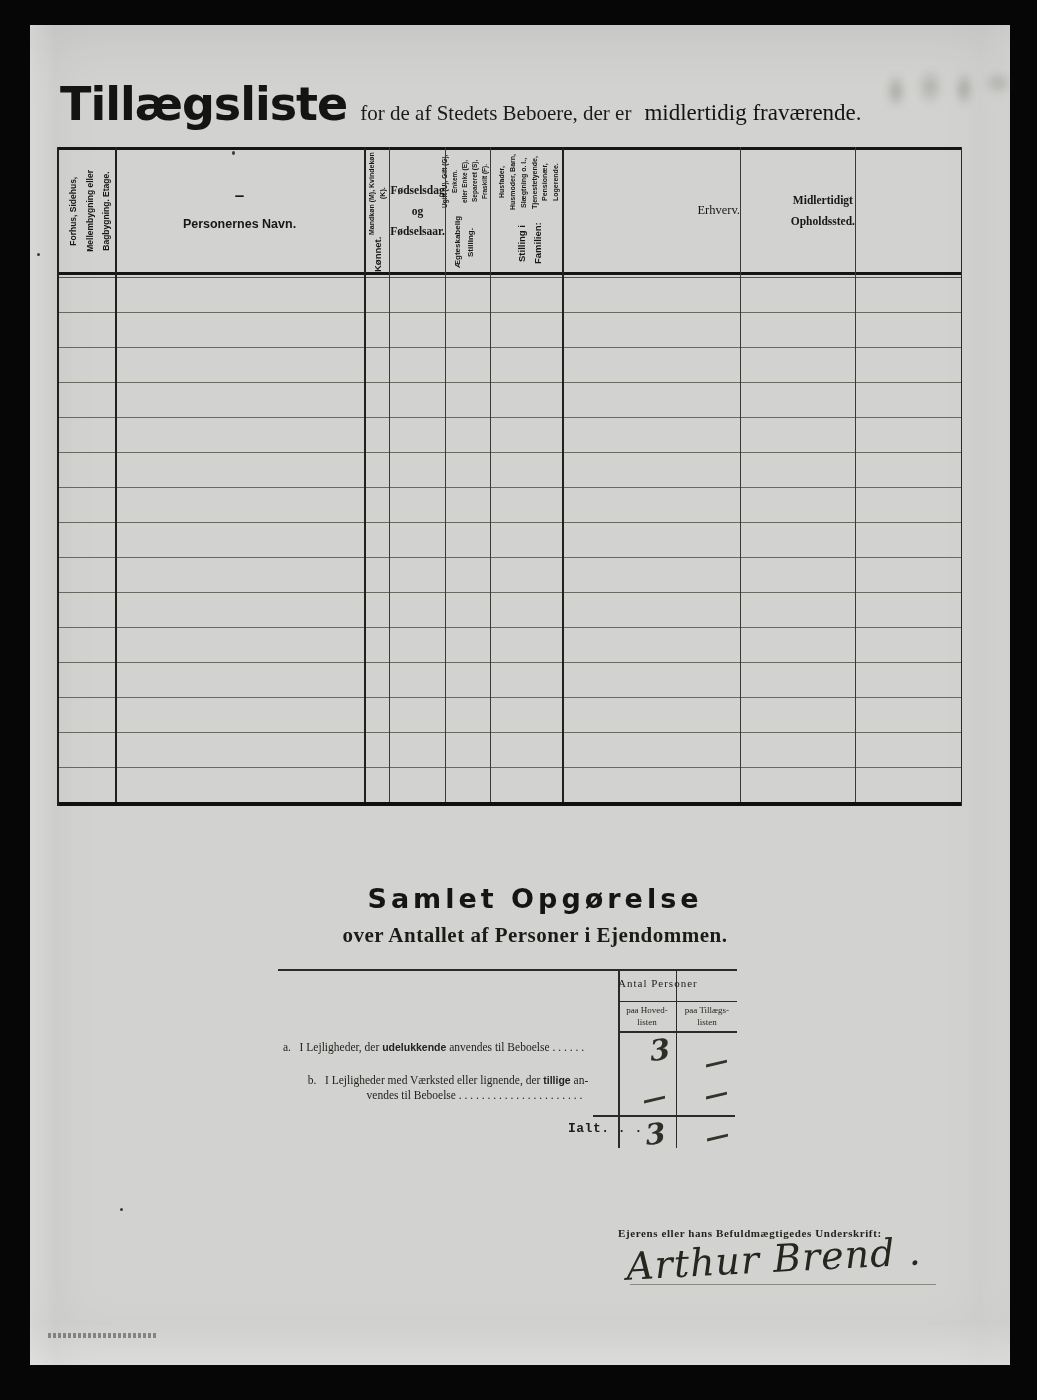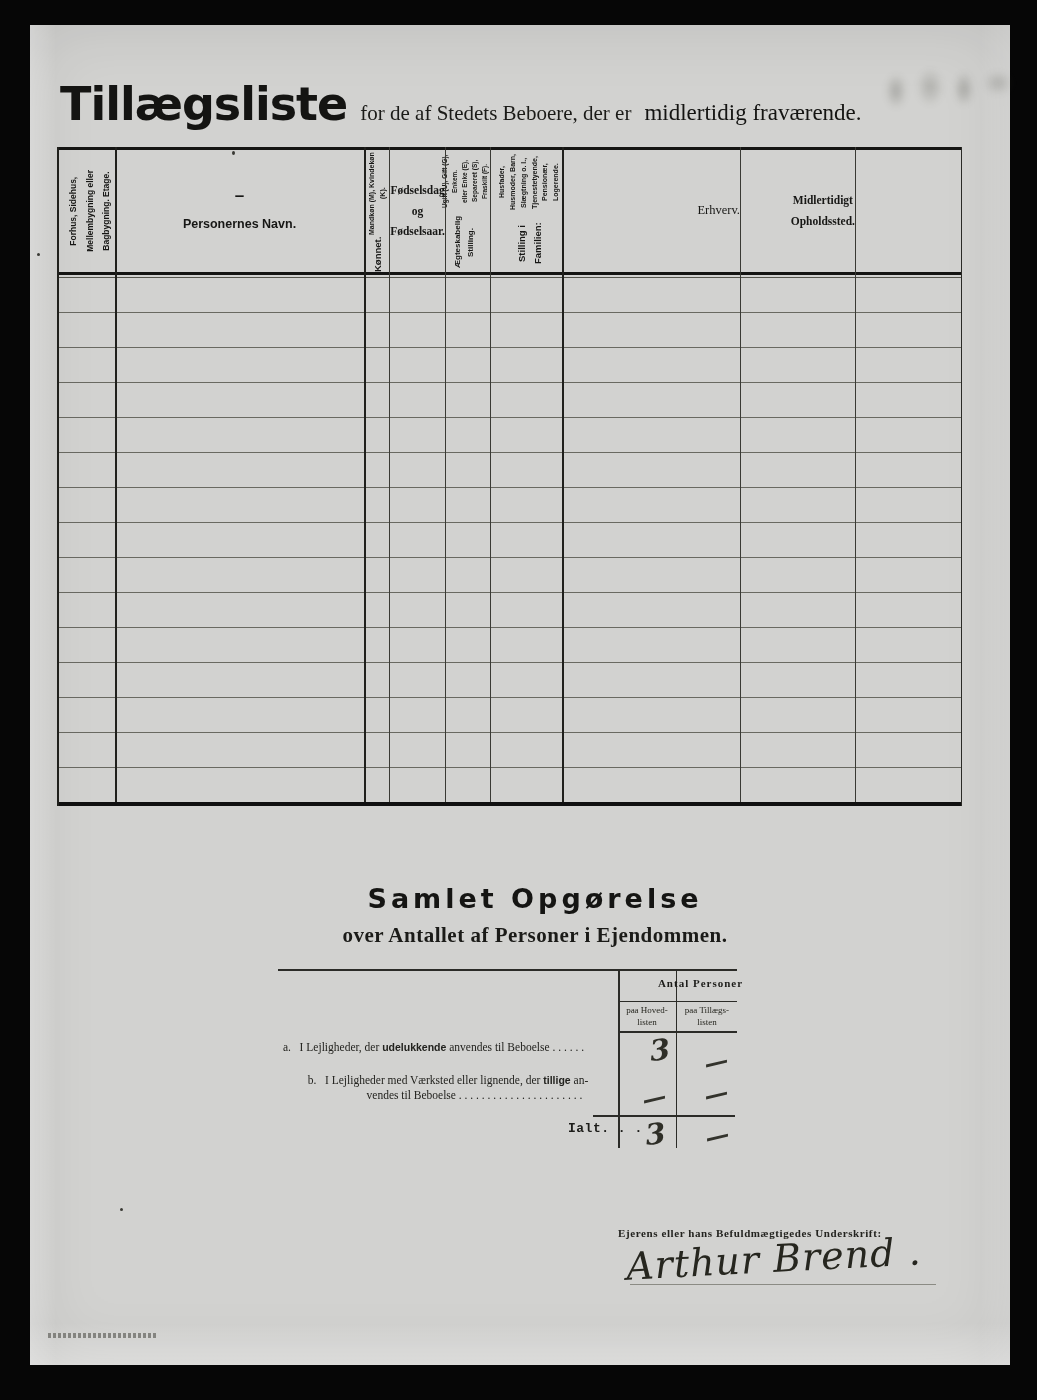--- a/index.html
+++ b/index.html
@@ -76,22 +76,22 @@
   .trow{flex:1;border-bottom:1px solid rgba(70,70,60,.75);}
   .trow:last-child{border-bottom:none;}
   
   .sum-head{position:absolute;left:225px;top:858px;width:560px;text-align:center;}
   .sum-title{font-family:"DejaVu Sans",sans-serif;font-weight:bold;font-size:27px;
     letter-spacing:4px;color:#151513;}
   .sum-sub{font-size:21px;font-weight:bold;margin-top:9px;color:#1b1b18;letter-spacing:.5px;}
   .sline{position:absolute;background:#2b2b27;}
   .sum-lbl{position:absolute;font-size:11.5px;color:#22221e;}
   .sum-lbl b{font-family:"Liberation Sans",sans-serif;font-size:10.5px;}
-  .antal{position:absolute;left:611px;top:952px;width:119px;text-align:center;
-    font-weight:bold;font-size:11px;letter-spacing:1px;}
+  .antal{position:absolute;left:588px;top:952px;width:119px;
+    font-weight:normal;font-size:11px;letter-spacing:1px;}
   .subcol{position:absolute;top:980px;width:58px;text-align:center;font-size:9px;
     line-height:1.3;white-space:pre-line;color:#26261f;}
   .hand{font-family:"DejaVu Serif",serif;font-style:italic;color:#2e2e27;}
   .hand3{position:absolute;font-size:29px;font-weight:bold;transform:rotate(-6deg);text-align:center;}
   .stroke{position:absolute;font-size:24px;font-weight:bold;transform:rotate(-13deg);
     text-align:center;color:#33332c;}
   .ialt{position:absolute;left:538px;top:1096px;font-weight:bold;font-size:13px;letter-spacing:.5px;font-family:Liberation Mono, monospace;}
   
   .sig-lbl{position:absolute;left:588px;top:1202px;font-size:11px;font-weight:bold;
     letter-spacing:.6px;color:#23231f;}

